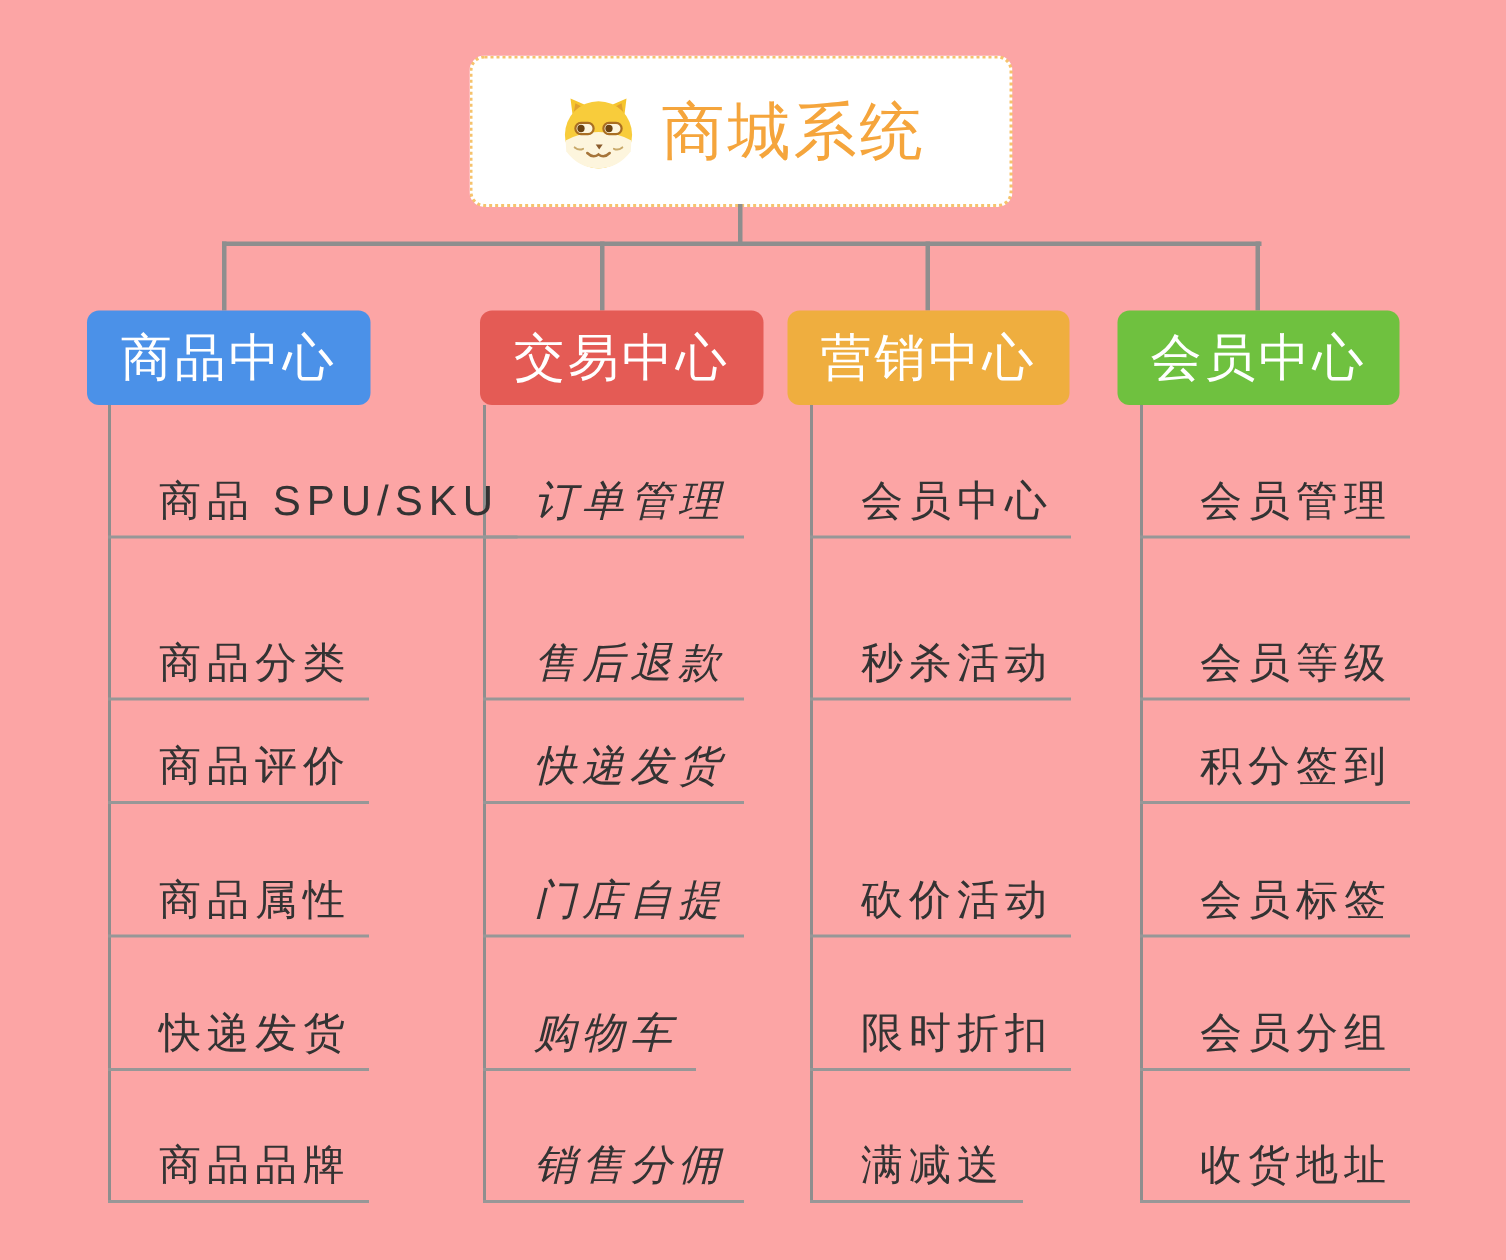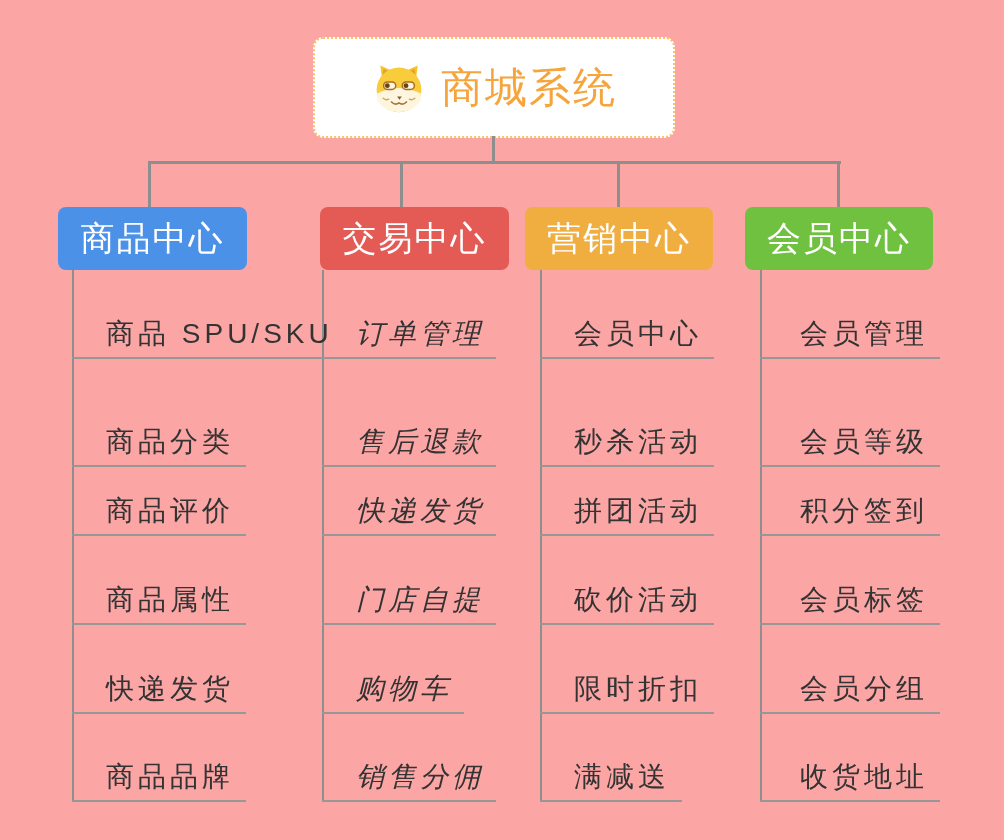--- a/index.html
+++ b/index.html
@@ -164,23 +164,20 @@
   <div class="child col-1 row-5">
       <span>销售分佣</span>
     </div>
 
   <div class="child col-2 row-0">
       <span>会员中心</span>
     </div>
   <div class="child col-2 row-1">
       <span>秒杀活动</span>
     </div>
-  <div class="child col-2 row-2">
-      <span>拼团活动</span>
-    </div>
   <div class="child col-2 row-4">
       <span>限时折扣</span>
     </div>
   <div class="child col-2 row-3">
       <span>砍价活动</span>
     </div>
   <div class="child col-2 row-5">
       <span>满减送</span>
     </div>
 

